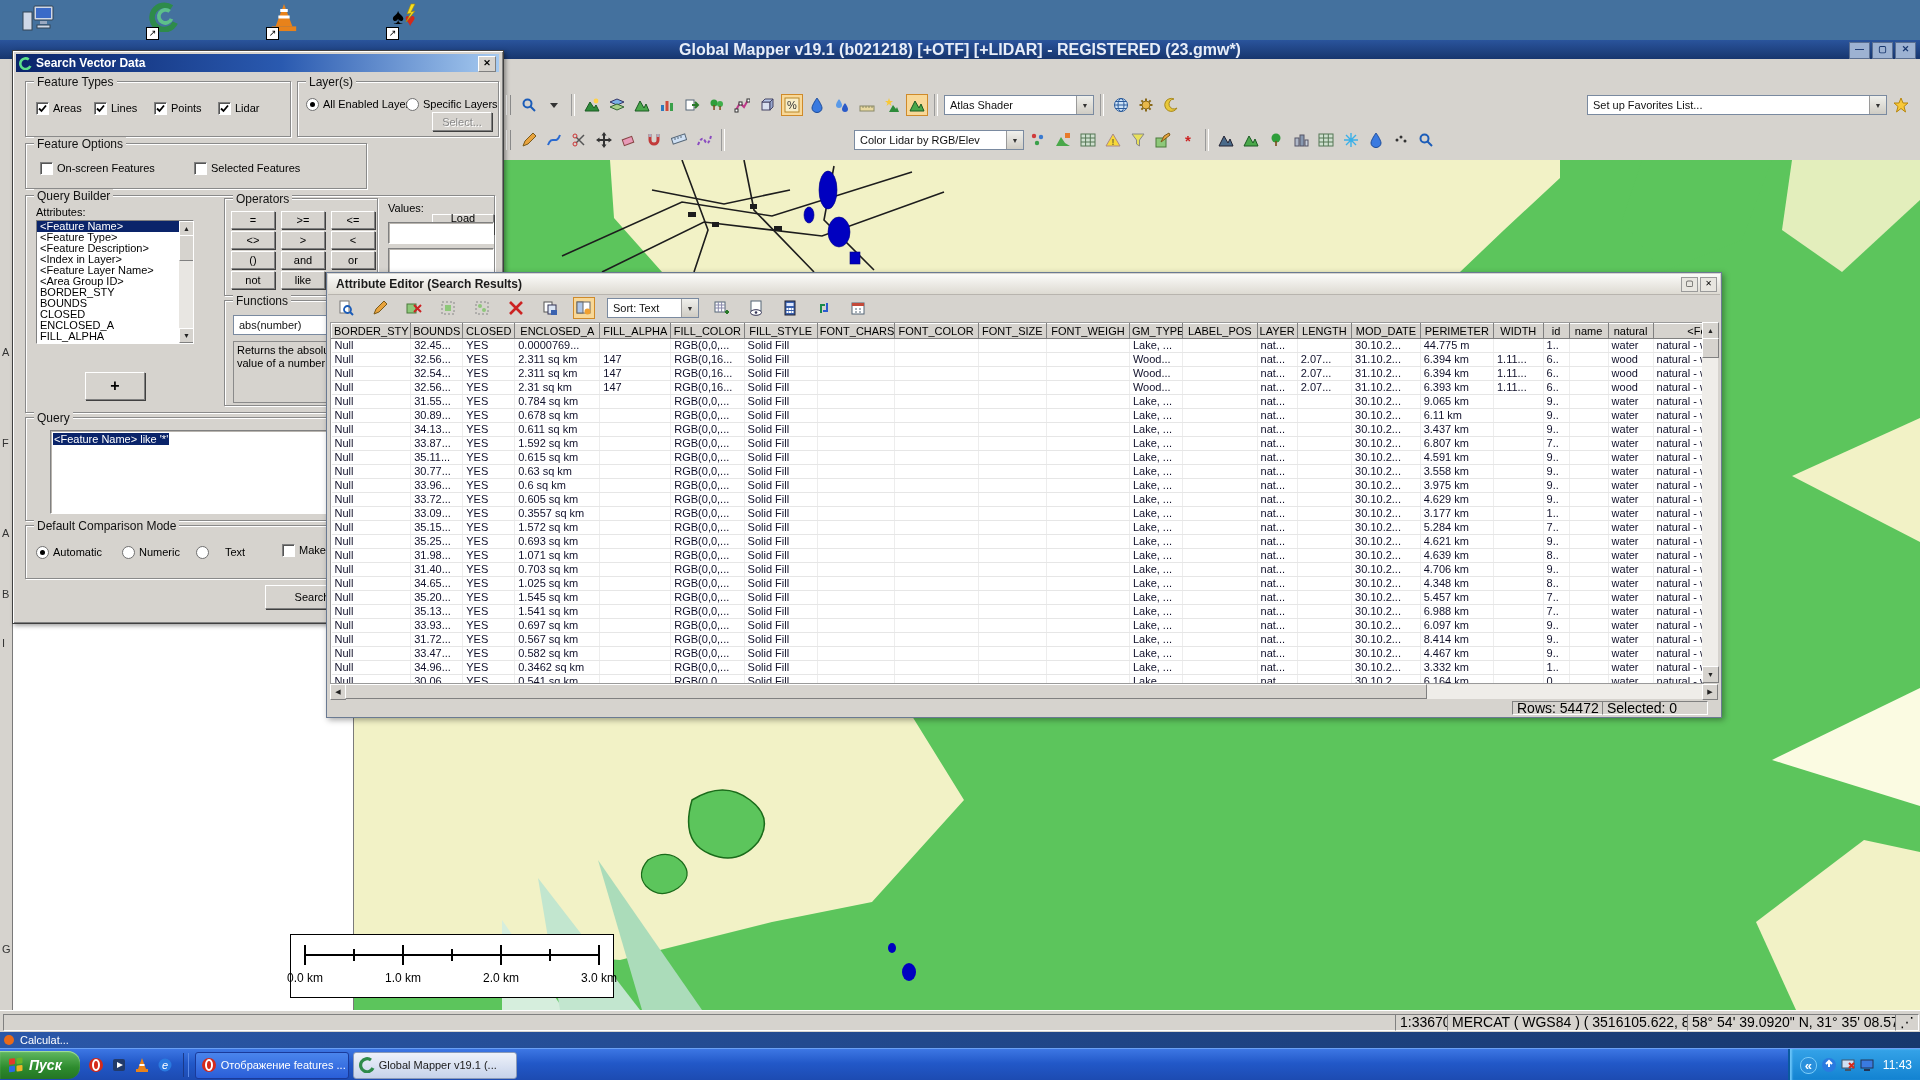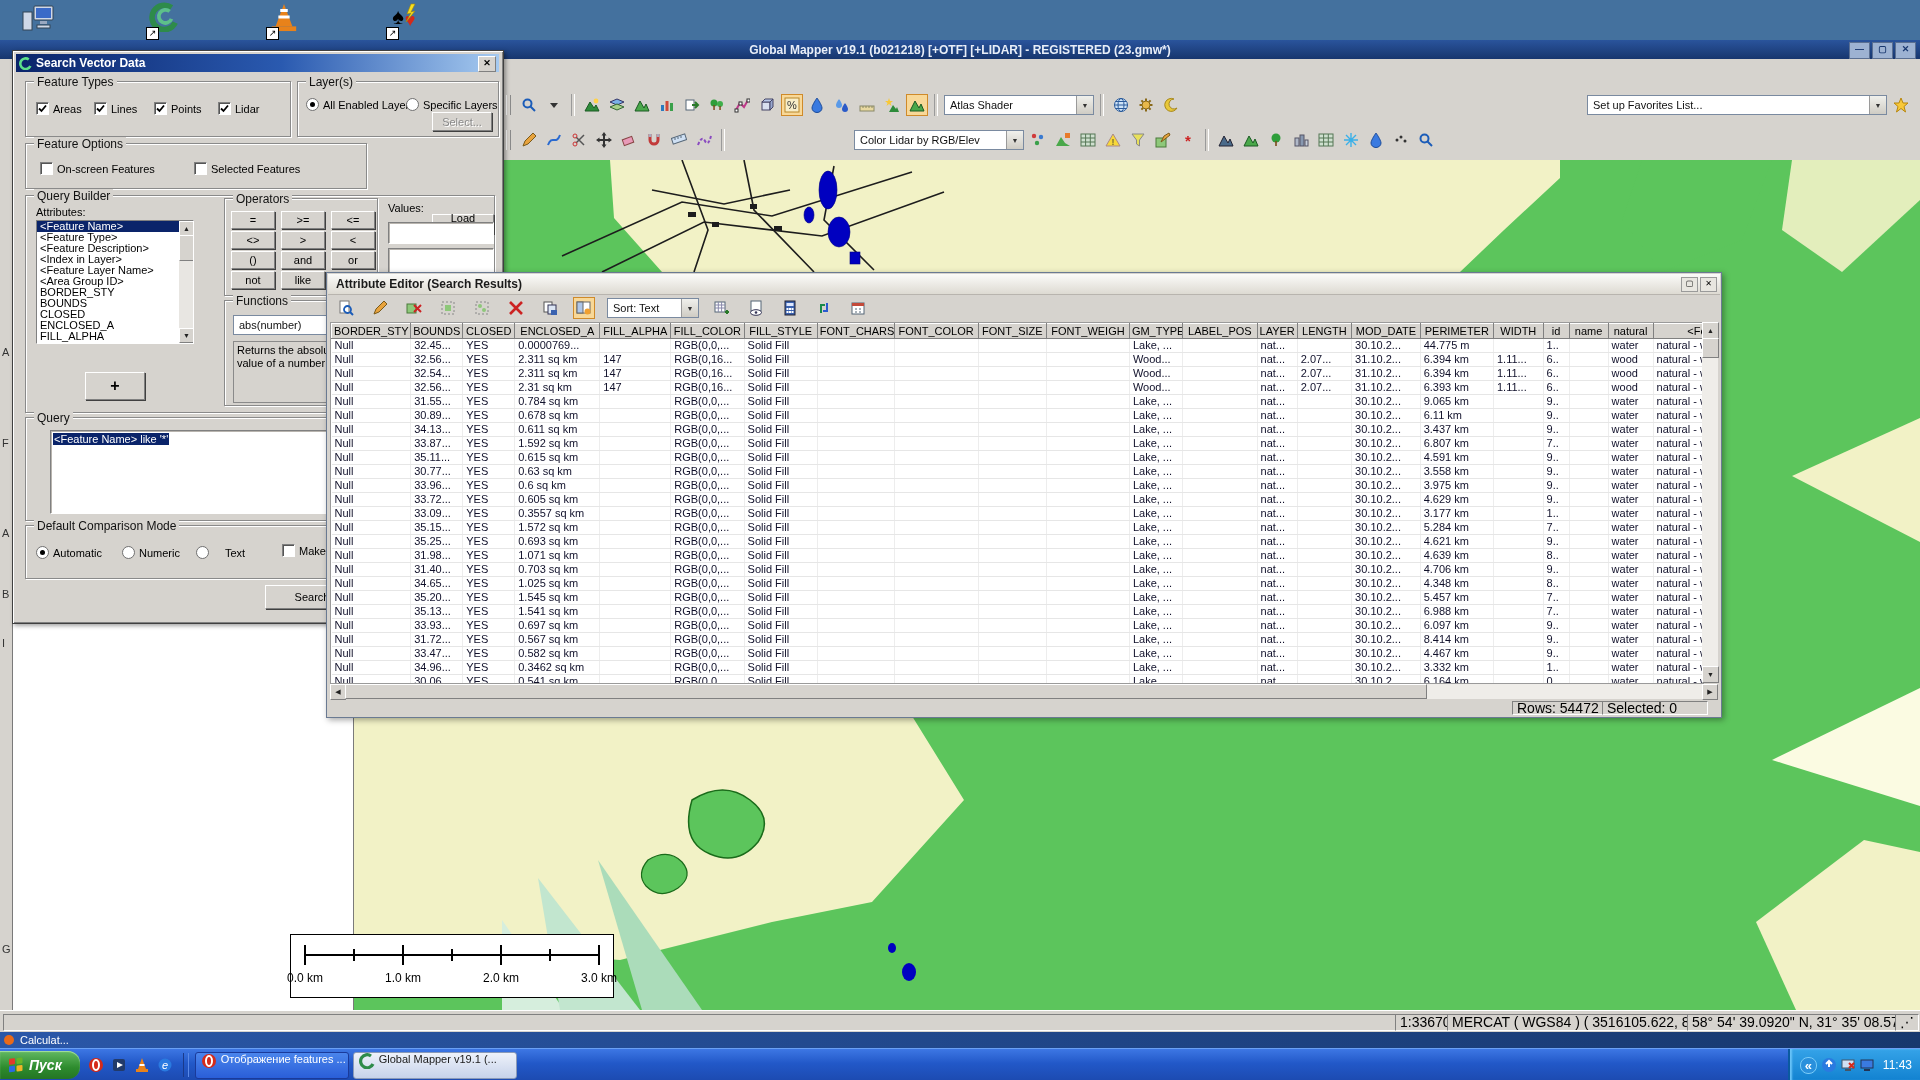--- a/index.html
+++ b/index.html
@@ -10,21 +10,21 @@
   
   .desktop{left:0;top:0;width:1920px;height:40px;background:#44719e;}
   .dicon{position:absolute;top:2px;width:40px;height:38px;}
   .dicon svg{display:block;margin:0 auto;}
   .sc-arrow{position:absolute;left:2px;bottom:0;width:11px;height:11px;background:#fff;border:1px solid #000;
     font-size:9px;line-height:10px;text-align:center;color:#000;}
   
   .gm-window{left:0;top:40px;width:1920px;height:992px;background:#d6d3ce;z-index:10;}
   .gm-titlebar{position:absolute;left:0;top:0;width:1920px;height:19px;
     background:linear-gradient(#2a549c,#17366e);display:flex;align-items:center;justify-content:center;}
-  .gm-title{color:#e8eef8;font-size:12px;font-weight:bold;}
+  .gm-title{color:#e8eef8;font-size:16px;font-weight:bold;}
   .gm-winbtns{position:absolute;right:4px;top:2px;display:flex;gap:2px;}
   .gm-winbtns .wb{width:19px;height:15px;background:#9db2d2;border:1px solid #5a6f92;color:#17366e;
     font-size:9px;line-height:13px;text-align:center;font-weight:bold;}
   .gm-toolbars{position:absolute;left:0;top:19px;width:1920px;height:101px;background:#d6d3ce;border-bottom:1px solid #9a9a9a;}
   .tbrow{position:absolute;left:505px;right:8px;height:30px;display:flex;align-items:center;gap:3px;}
   #tb-row1{top:31px;} #tb-row2{top:66px;}
   .icon{width:22px;height:22px;display:flex;align-items:center;justify-content:center;background:#d6d3ce;flex:0 0 auto;}
   .icon.hl{background:#f8d898;border:1px solid #cf8a2a;width:20px;height:20px;}
   .tsep{width:2px;height:22px;border-left:1px solid #9a9a9a;border-right:1px solid #fff;margin:0 3px;flex:0 0 auto;}
   .grip{width:3px;height:20px;border-left:1px solid #fff;border-right:1px solid #8a8a8a;margin:0 4px 0 1px;flex:0 0 auto;}
@@ -47,21 +47,21 @@
   
   .search-dialog{left:12px;top:50px;width:490px;height:572px;background:#d6d3ce;z-index:30;
     border:1px solid #404040;box-shadow:inset 1px 1px 0 #fff,inset -1px -1px 0 #808080,2px 2px 4px rgba(0,0,0,.35);}
   .dlg-titlebar{position:absolute;left:3px;top:3px;width:483px;height:18px;
     background:linear-gradient(90deg,#0a246a,#2a5ab0 55%,#a6caf0);display:flex;align-items:center;padding-left:3px;box-sizing:border-box;}
   .dlg-title{color:#fff;font-weight:bold;font-size:12px;margin-left:4px;}
   .dlg-close{position:absolute;right:3px;top:2px;width:16px;height:14px;background:#d6d3ce;
     border:1px solid;border-color:#fff #808080 #808080 #fff;font-size:9px;line-height:12px;text-align:center;font-weight:bold;}
   .grp{position:absolute;border:1px solid #8a8a8a;box-shadow:1px 1px 0 #fff inset, 1px 1px 0 #fff;}
   .grp-cap{position:absolute;top:-7px;left:8px;background:#d6d3ce;padding:0 3px;font-size:12px;color:#111;white-space:nowrap;}
-  .cbrow{position:absolute;display:flex;align-items:center;gap:4px;white-space:nowrap;}
+  .cbrow{position:absolute;display:flex;align-items:flex-start;gap:4px;white-space:nowrap;}
   .cb{width:11px;height:11px;background:#fff;border:1px solid;border-color:#808080 #fff #fff #808080;
     box-shadow:inset 1px 1px 0 #555;position:relative;flex:0 0 auto;}
   .cb svg{position:absolute;left:0;top:0;}
   .rd{width:11px;height:11px;border-radius:50%;background:#fff;border:1px solid #707070;position:relative;flex:0 0 auto;}
   .rd.on::after{content:"";position:absolute;left:3px;top:3px;width:5px;height:5px;border-radius:50%;background:#000;}
   .listbox{background:#fff;border:1px solid;border-color:#808080 #fff #fff #808080;overflow:hidden;}
   .li{height:11px;line-height:11px;padding-left:3px;white-space:nowrap;}
   .li.sel{background:#0a246a;color:#fff;}
   .pbtn{background:#d6d3ce;border:1px solid;border-color:#fff #808080 #808080 #fff;box-shadow:1px 1px 0 #404040;
     text-align:center;font-size:11px;display:flex;align-items:center;justify-content:center;}
@@ -94,21 +94,21 @@
   .calc-strip{left:0;top:1032px;width:1920px;height:16px;z-index:50;
     background:linear-gradient(90deg,#2a57a8,#17386e);display:flex;align-items:center;color:#fff;font-size:11px;}
   .taskbar{left:0;top:1048px;width:1920px;height:32px;z-index:60;
     background:linear-gradient(#3d77e4,#2258c8 45%,#1c4ab0);border-top:1px solid #6aa0f4;display:flex;align-items:center;}
   .startbtn{height:28px;margin:0;padding:0 18px 0 8px;display:flex;align-items:center;gap:5px;
     background:linear-gradient(#63b963,#2d8b2d 60%,#247524);border-radius:0 12px 12px 0;
     box-shadow:inset 0 1px 1px #a8e0a0;color:#fff;font-weight:bold;font-style:italic;font-size:14px;}
   .ql{display:flex;align-items:center;gap:3px;padding:0 6px;}
   .qlicon{width:20px;height:20px;display:flex;align-items:center;justify-content:center;}
   .tbdiv{width:4px;height:24px;border-left:1px solid #1a3a8a;border-right:1px solid #5a8ae8;margin:0 2px;}
-  .taskbtn{height:25px;width:142px;margin-left:4px;border-radius:3px;display:flex;gap:4px;
+  .taskbtn{height:25px;width:142px;margin-left:4px;border-radius:3px;display:flex;align-items:center;gap:4px;
     padding:0 5px;background:linear-gradient(#4a85ec,#2a5ed8);border:1px solid #1a3a9a;color:#fff;
     font-size:11px;white-space:nowrap;overflow:hidden;}
   .taskbtn.active{background:linear-gradient(#eef2fa,#c6d2ea);color:#1a1a1a;border-color:#8a9ab8;width:152px;}
   .tray{margin-left:auto;height:32px;display:flex;align-items:center;gap:4px;padding:0 8px 0 10px;
     background:linear-gradient(#35a3e8,#1181d0);border-left:2px solid #0a5aa0;box-shadow:inset 2px 0 2px #6ac4f8;color:#fff;}
   .tray .chev{font-size:13px;font-weight:bold;background:#2a90dc;border-radius:8px;padding:0 4px;border:1px solid #7accf8;}
   .clock{font-size:12px;color:#fff;margin-left:4px;}
 </style>
 </head>
 <body>

